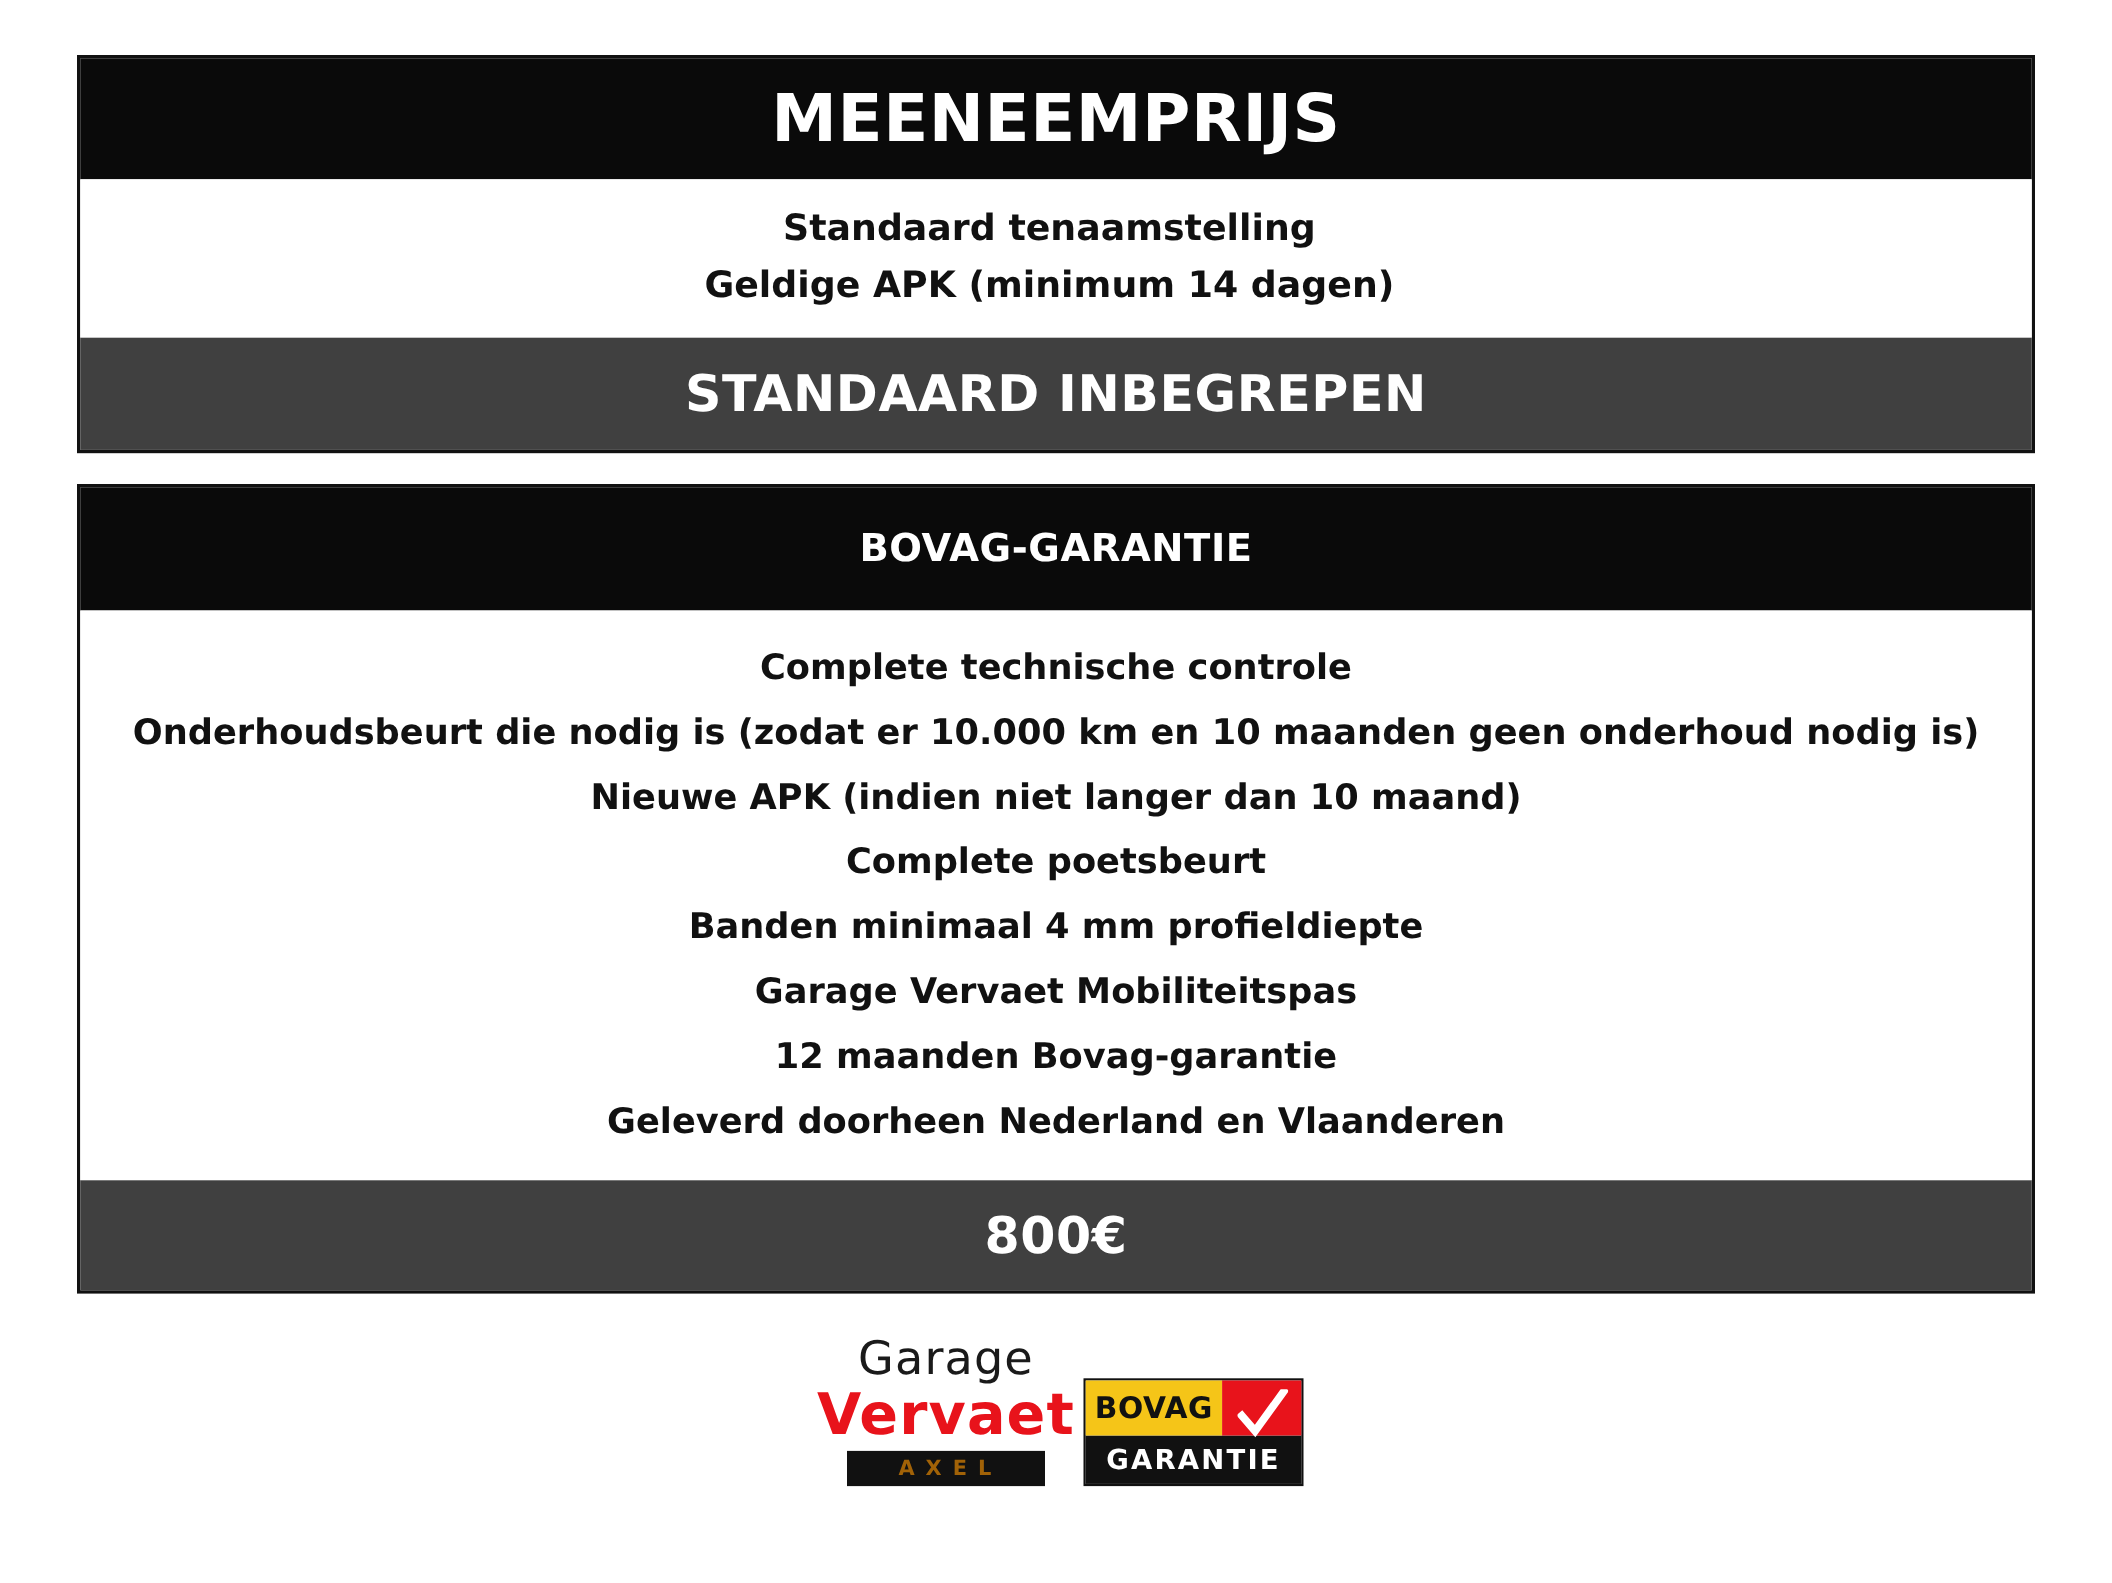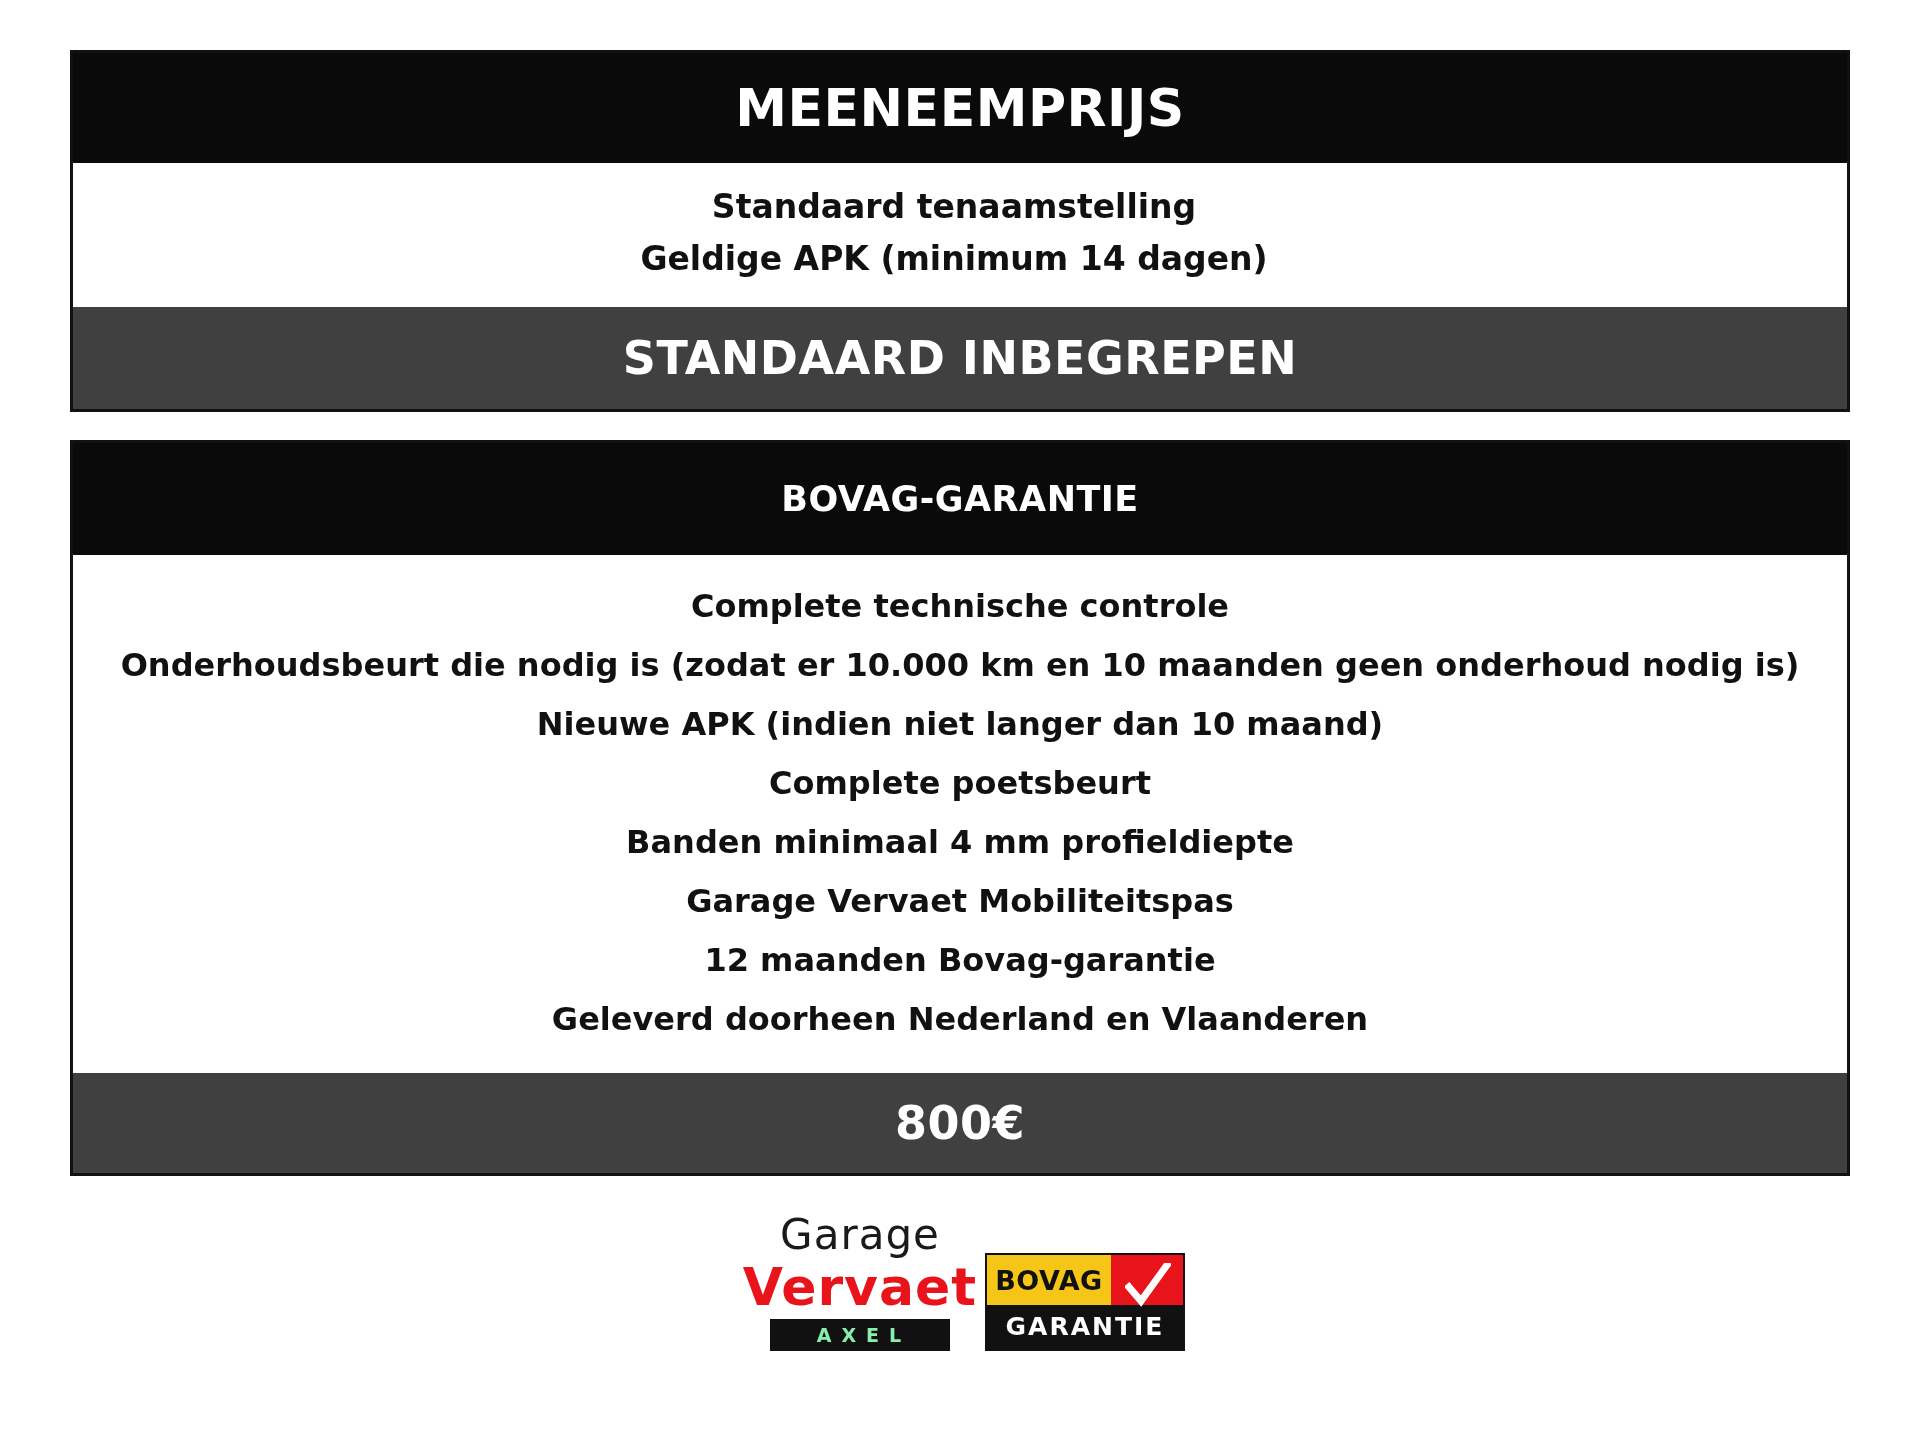--- a/index.html
+++ b/index.html
@@ -40,21 +40,21 @@
     font-weight: bold;
     letter-spacing: 0.5px;
   }
 
   
   .card1 {
     border: 3px solid #111111;
     box-sizing: border-box;
   }
   .card1 .title {
-    font-size: 52px;
+    font-size: 60px;
     line-height: 110px;
     height: 110px;
   }
   .card1 .body {
     padding: 18px 20px 22px 8px;
     background: #ffffff;
   }
   .card1 .body .line {
     font-size: 33px;
     font-weight: bold;
@@ -123,21 +123,21 @@
   }
   .vervaet-word {
     font-size: 52px;
     font-weight: bold;
     color: #e8131b;
     letter-spacing: 1px;
     line-height: 58px;
   }
   .axel-bar {
     background: #111111;
-    color: #86efac;
+    color: #a16207;
     font-size: 19px;
     font-weight: bold;
     letter-spacing: 10px;
     padding: 5px 18px 5px 26px;
     width: 180px;
     box-sizing: border-box;
     text-align: center;
     margin-top: 3px;
   }
 

